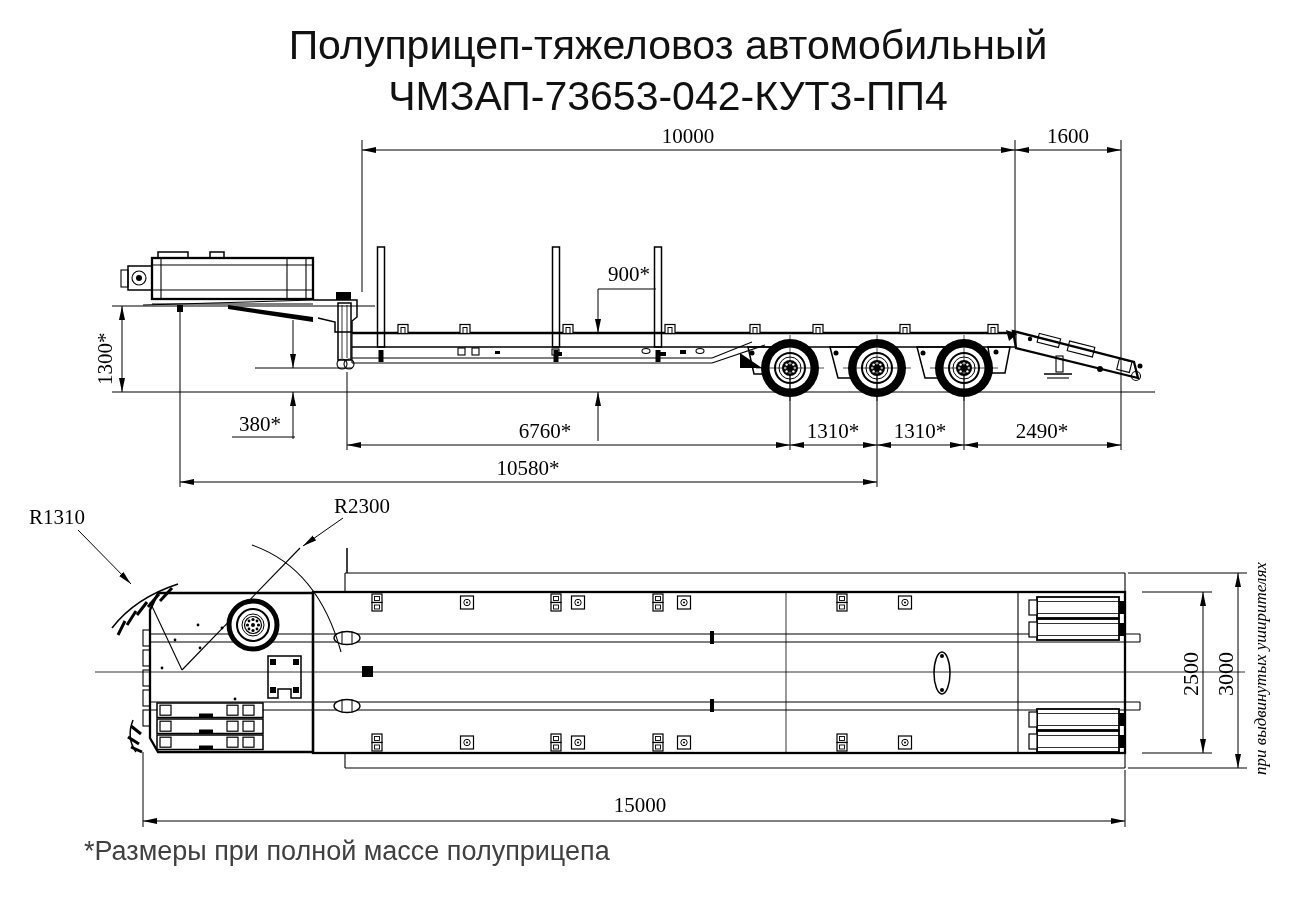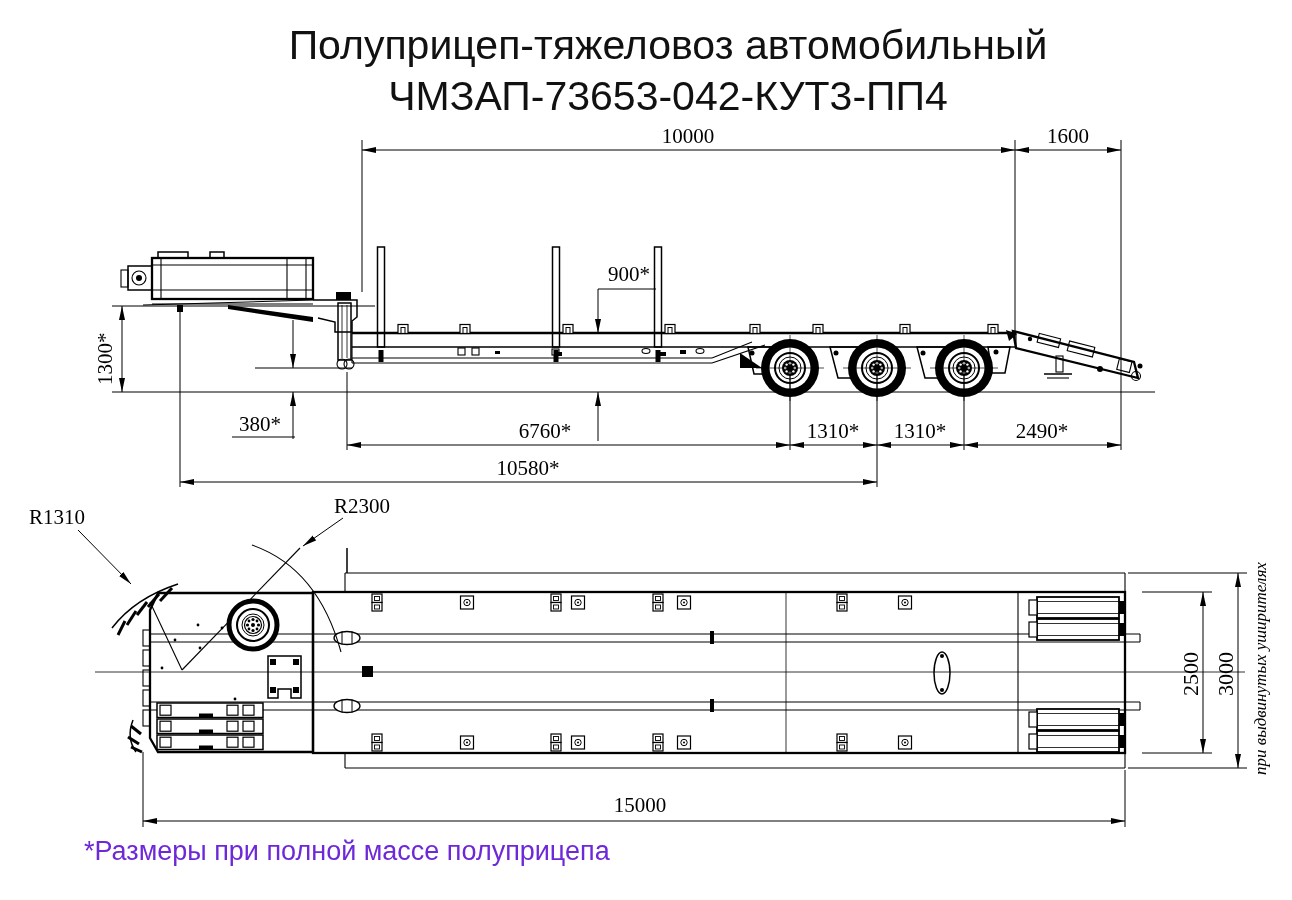--- a/index.html
+++ b/index.html
@@ -1,21 +1,21 @@
 <!DOCTYPE html>
 <html><head>
 <meta charset="utf-8">
 <style>
   html,body{margin:0;padding:0;background:#fff;}
   #page{position:relative;width:1292px;height:900px;background:#fff;overflow:hidden;
         font-family:"Liberation Sans",sans-serif;color:#000;}
   .abs{position:absolute;}
   #title{left:0;top:20px;width:100%;padding-left:44px;box-sizing:border-box;
          text-align:center;font-size:41px;line-height:51px;color:#111;}
-  #footnote{left:84px;top:836px;font-size:27px;color:#6d28d9;}
+  #footnote{left:84px;top:836px;font-size:27px;color:#404040;}
   svg{position:absolute;left:0;top:0;}
   .ln{stroke:#000;fill:none;stroke-width:1.1;}
   .ln2{stroke:#000;fill:none;stroke-width:2.3;}
   .ln3{stroke:#000;fill:none;stroke-width:1.5;}
   .thin{stroke:#000;fill:none;stroke-width:0.8;}
   .dim{stroke:#000;fill:none;stroke-width:1;}
   .blk{fill:#000;stroke:none;}
   text{fill:#000;stroke:none;}
   .dimt{font-family:"Liberation Serif",serif;font-size:21px;}
   .dimt2{font-family:"Liberation Serif",serif;font-size:22px;}

